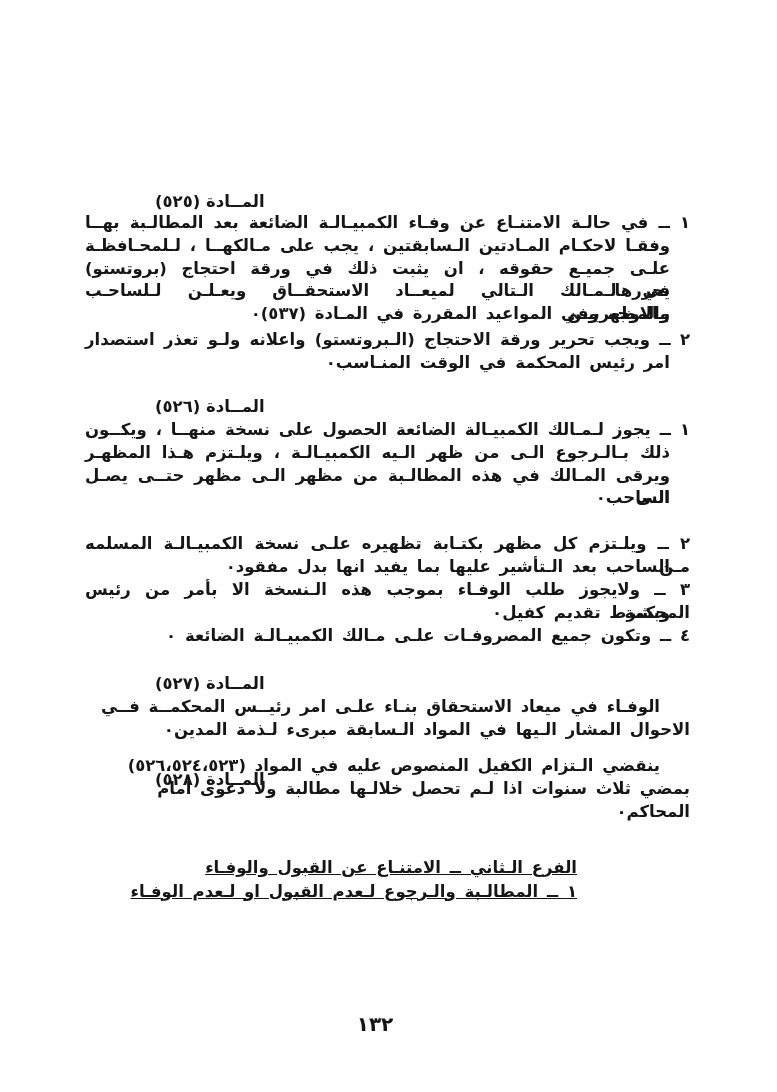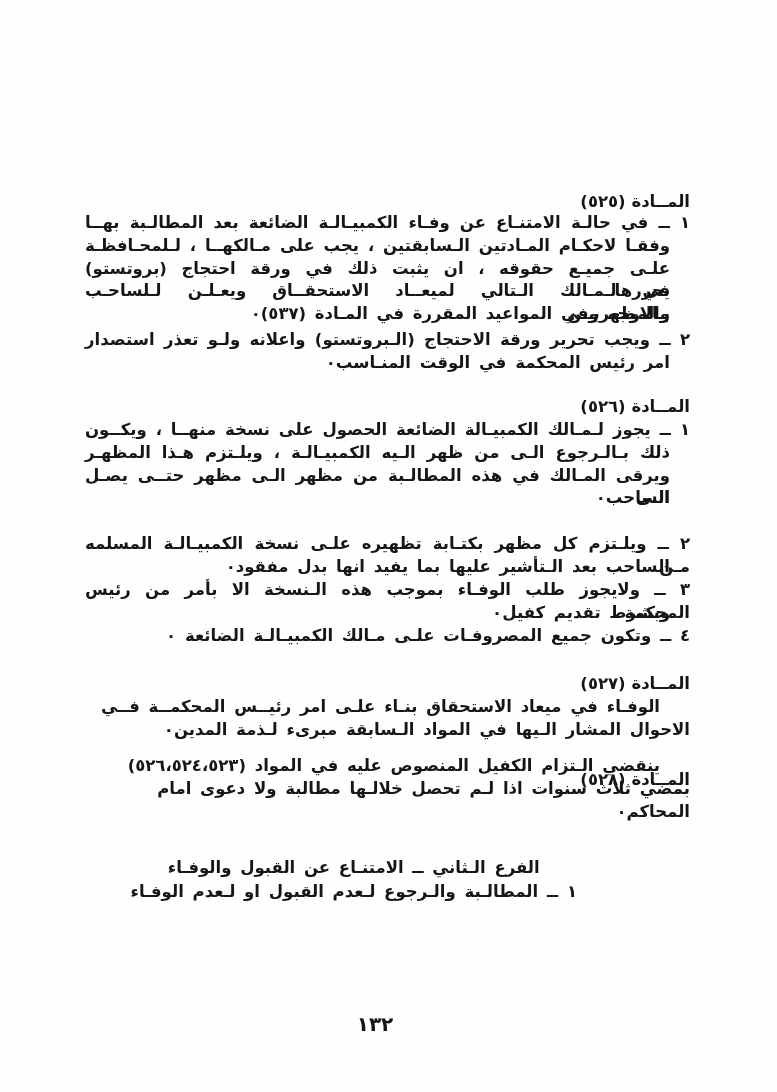--- a/index.html
+++ b/index.html
@@ -5,35 +5,36 @@
   html,body{margin:0;padding:0;}
   body{
     width:777px;height:1092px;position:relative;overflow:hidden;
     background:#fefefe;color:#161616;
     font-family:"DejaVu Sans",sans-serif;font-weight:700;
     -webkit-font-smoothing:antialiased;
   }
   .scan-page{position:absolute;inset:0;background:#fefefe;}
   .art-title{
     position:absolute;left:155px;right:87px;direction:rtl;
-    text-align:right;font-size:16.5px;line-height:22px;white-space:nowrap;
+    text-align:left;font-size:16.5px;line-height:22px;white-space:nowrap;
   }
   .para{
     position:absolute;left:85px;right:87px;direction:rtl;
     font-size:16.5px;line-height:22.8px;word-spacing:3px;
   }
   .ln{display:block;height:22.8px;overflow:visible;}
   .ln.j{text-align:justify;text-align-last:justify;}
   .ln.s{}
   .ln.cont{padding-right:20px;}
   .ln.ind{padding-right:30px;margin-left:16px;}
   .footer-block{
     position:absolute;right:200px;top:856px;direction:rtl;
-    font-size:16.5px;line-height:23.5px;text-align:center;word-spacing:3px;
+    font-size:16.5px;line-height:23.5px;text-align:right;word-spacing:3px;
     white-space:nowrap;
+    text-decoration:underline;
   }
   .page-number{
     position:absolute;top:1012px;left:340px;width:70px;
     text-align:center;font-size:20px;direction:rtl;
   }
 </style>
 </head>
 <body>
 
 <div class="scan-page">

